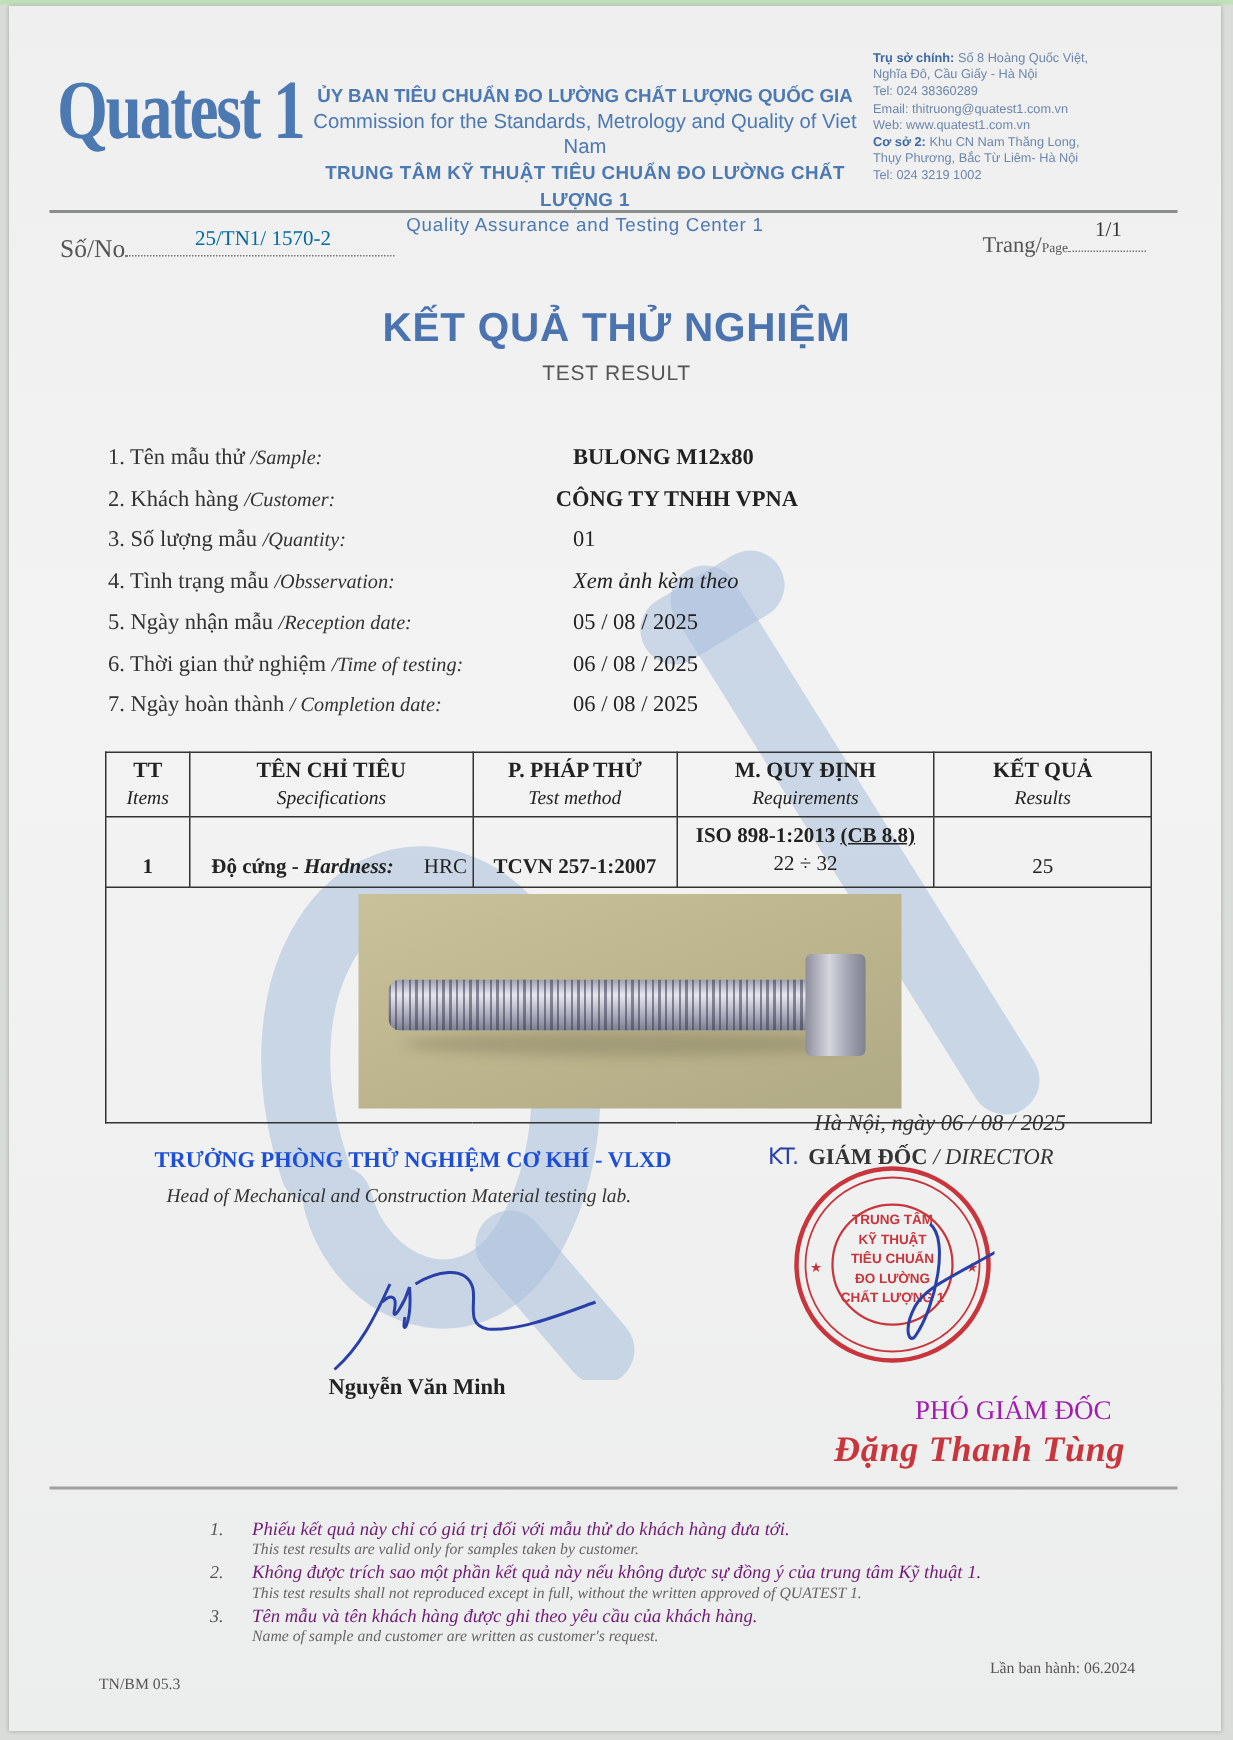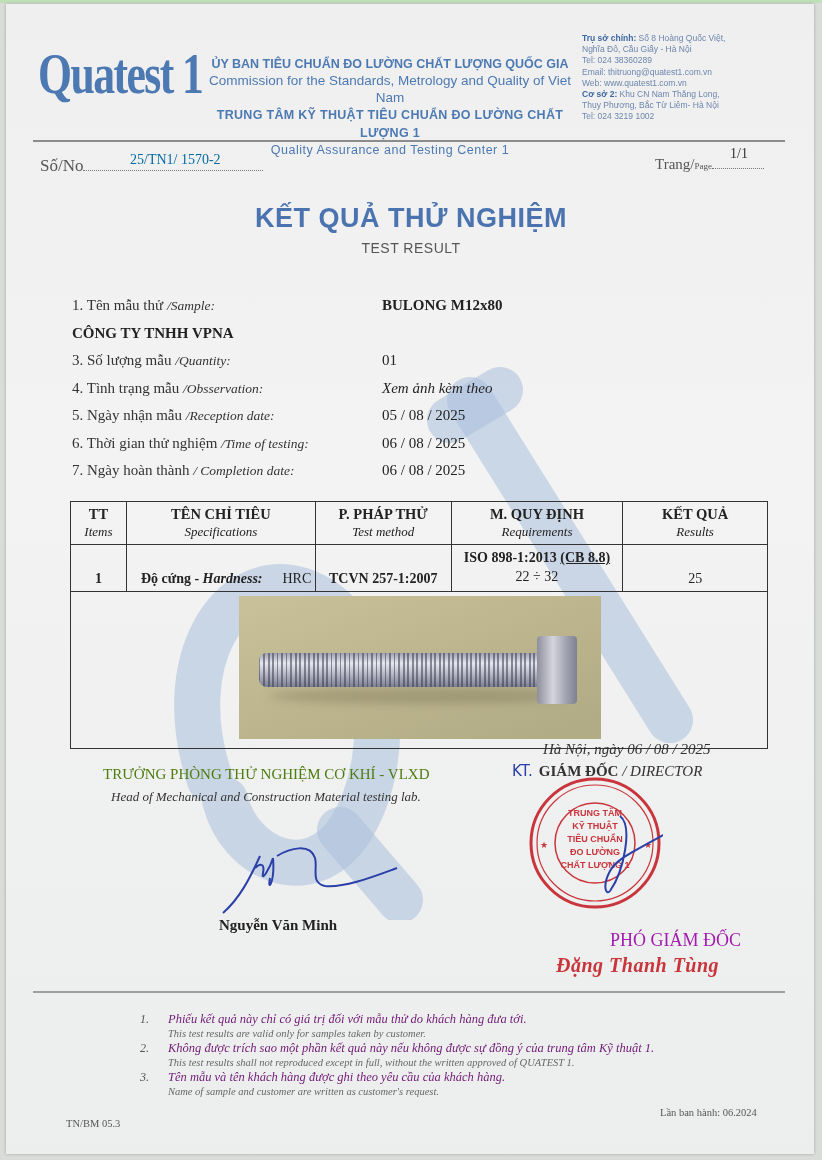--- a/index.html
+++ b/index.html
@@ -91,29 +91,29 @@
     position:absolute; left:298px; top:40px; width:40px; height:68px; border-radius:4px;
     background:linear-gradient(90deg,#8e8f9c 0%,#d4d5dd 40%,#a4a6b4 70%,#7f8190 100%);
   }
   .bolt-shadow {
     position:absolute; left:30px; top:92px; width:300px; height:16px; border-radius:50%;
     background:rgba(90,85,60,0.25); filter:blur(4px);
   }
 
   
   .place-date { left:543px; top:741px; font-style:italic; font-size:15px; color:#333; white-space:nowrap; }
-  .lab-head { left:103px; top:766px; font-weight:normal; font-size:15px; color:#4d7c0f; white-space:nowrap;text-align:right; }
+  .lab-head { left:103px; top:766px; font-weight:bold; font-size:15px; color:#1d4ed8; white-space:nowrap;text-align:right; }
   .lab-head-en { left:111px; top:789px; font-style:italic; font-size:13px; color:#333; white-space:nowrap; }
   .director { left:512px; top:762px; font-size:15px; white-space:nowrap; }
   .director .pen { color:#2b3fa8; font-family:"DejaVu Sans", sans-serif; font-size:15px; margin-right:6px; }
   .director b { color:#333; }
   .director i { color:#333; }
   .sig1-name { left:219px; top:917px; font-weight:bold; font-size:15px; color:#222; white-space:nowrap; }
   .vice-title { left:610px; top:930px; color:#a21caf; font-size:18px; white-space:nowrap; }
-  .vice-name { left:556px; top:954px; color:#c9353c; font-size:20px; font-style:italic; font-weight:bold; white-space:nowrap; letter-spacing:0.5px; }
+  .vice-name { left:556px; top:954px; color:#c9353c; font-size:24px; font-style:italic; font-weight:bold; white-space:nowrap; letter-spacing:0.5px; }
   .stamp { left:528px; top:776px; width:135px; height:135px; }
 
   .hr2 { left:33px; top:991px; width:752px; height:1.5px; background:#9fa19f; }
 
   
   .notes { left:140px; top:1012px; width:600px; }
   .note { display:flex; margin-bottom:1px; }
   .note .num { width:28px; font-style:italic; font-size:12px; color:#555; }
   .note .txt .vi { font-style:italic; font-size:12.5px; color:#701a75; line-height:15px; white-space:nowrap; }
   .note .txt .en { font-style:italic; font-size:10.5px; color:#666; line-height:13px; white-space:nowrap; }
@@ -166,20 +166,21 @@
 
 <div class="abs title">KẾT QUẢ THỬ NGHIỆM</div>
 <div class="abs subtitle">TEST RESULT</div>
 
 <div class="abs info">
   <div class="row">
     <span class="lbl"><span>1. Tên mẫu thử </span><i>/Sample:</i></span>
     <span class="val b">BULONG M12x80</span>
   </div>
   <div class="row">
+    <span class="lbl"><span>2. Khách hàng </span><i>/Customer:</i></span>
     <span class="val b">CÔNG TY TNHH VPNA</span>
   </div>
   <div class="row">
     <span class="lbl"><span>3. Số lượng mẫu </span><i>/Quantity:</i></span>
     <span class="val">01</span>
   </div>
   <div class="row">
     <span class="lbl"><span>4. Tình trạng mẫu </span><i>/Obsservation:</i></span>
     <span class="val i">Xem ảnh kèm theo</span>
   </div>

